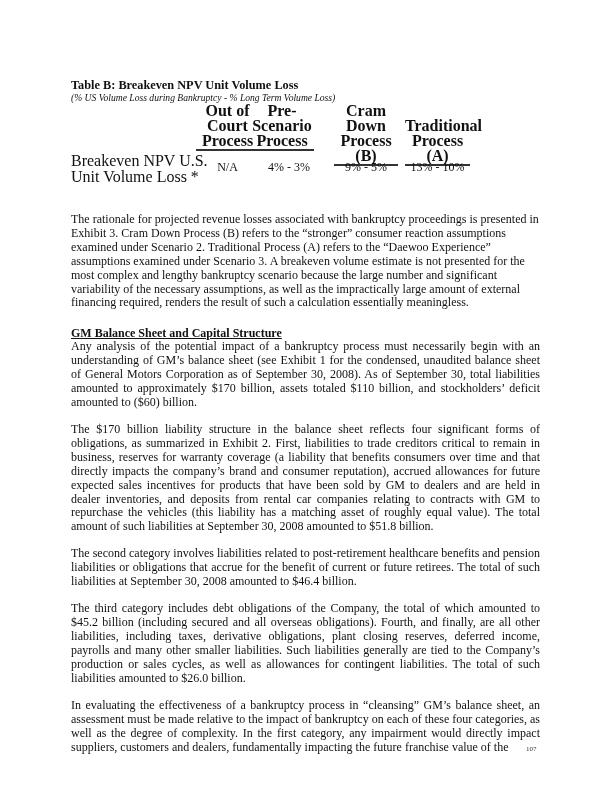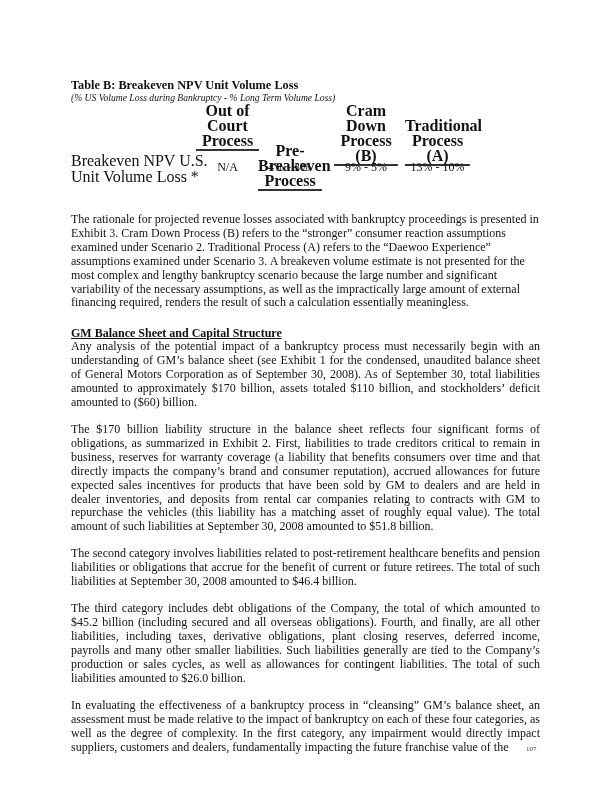--- a/index.html
+++ b/index.html
@@ -25,23 +25,23 @@
 
   <div class="tbl-title">Table B: Breakeven NPV Unit Volume Loss</div>
   <div class="tbl-sub">(% US Volume Loss during Bankruptcy - % Long Term Volume Loss)</div>
 
   <div class="hdr" style="left:196px;width:63px;">
     <div>Out of</div>
     <div>Court</div>
     <div>Process</div>
     <span class="ul"></span>
   </div>
-  <div class="hdr" style="left:258px;width:64px;margin-top:40px;">
+  <div class="hdr" style="left:250px;width:64px;">
     <div>Pre-</div>
-    <div>Breakeven</div>
+    <div>Scenario</div>
     <div>Process</div>
     <span class="ul"></span>
   </div>
   <div class="hdr" style="left:334px;width:64px;">
     <div>Cram</div>
     <div>Down</div>
     <div>Process (B)</div>
     <span class="ul"></span>
   </div>
   <div class="hdr" style="left:405px;width:65px;">

